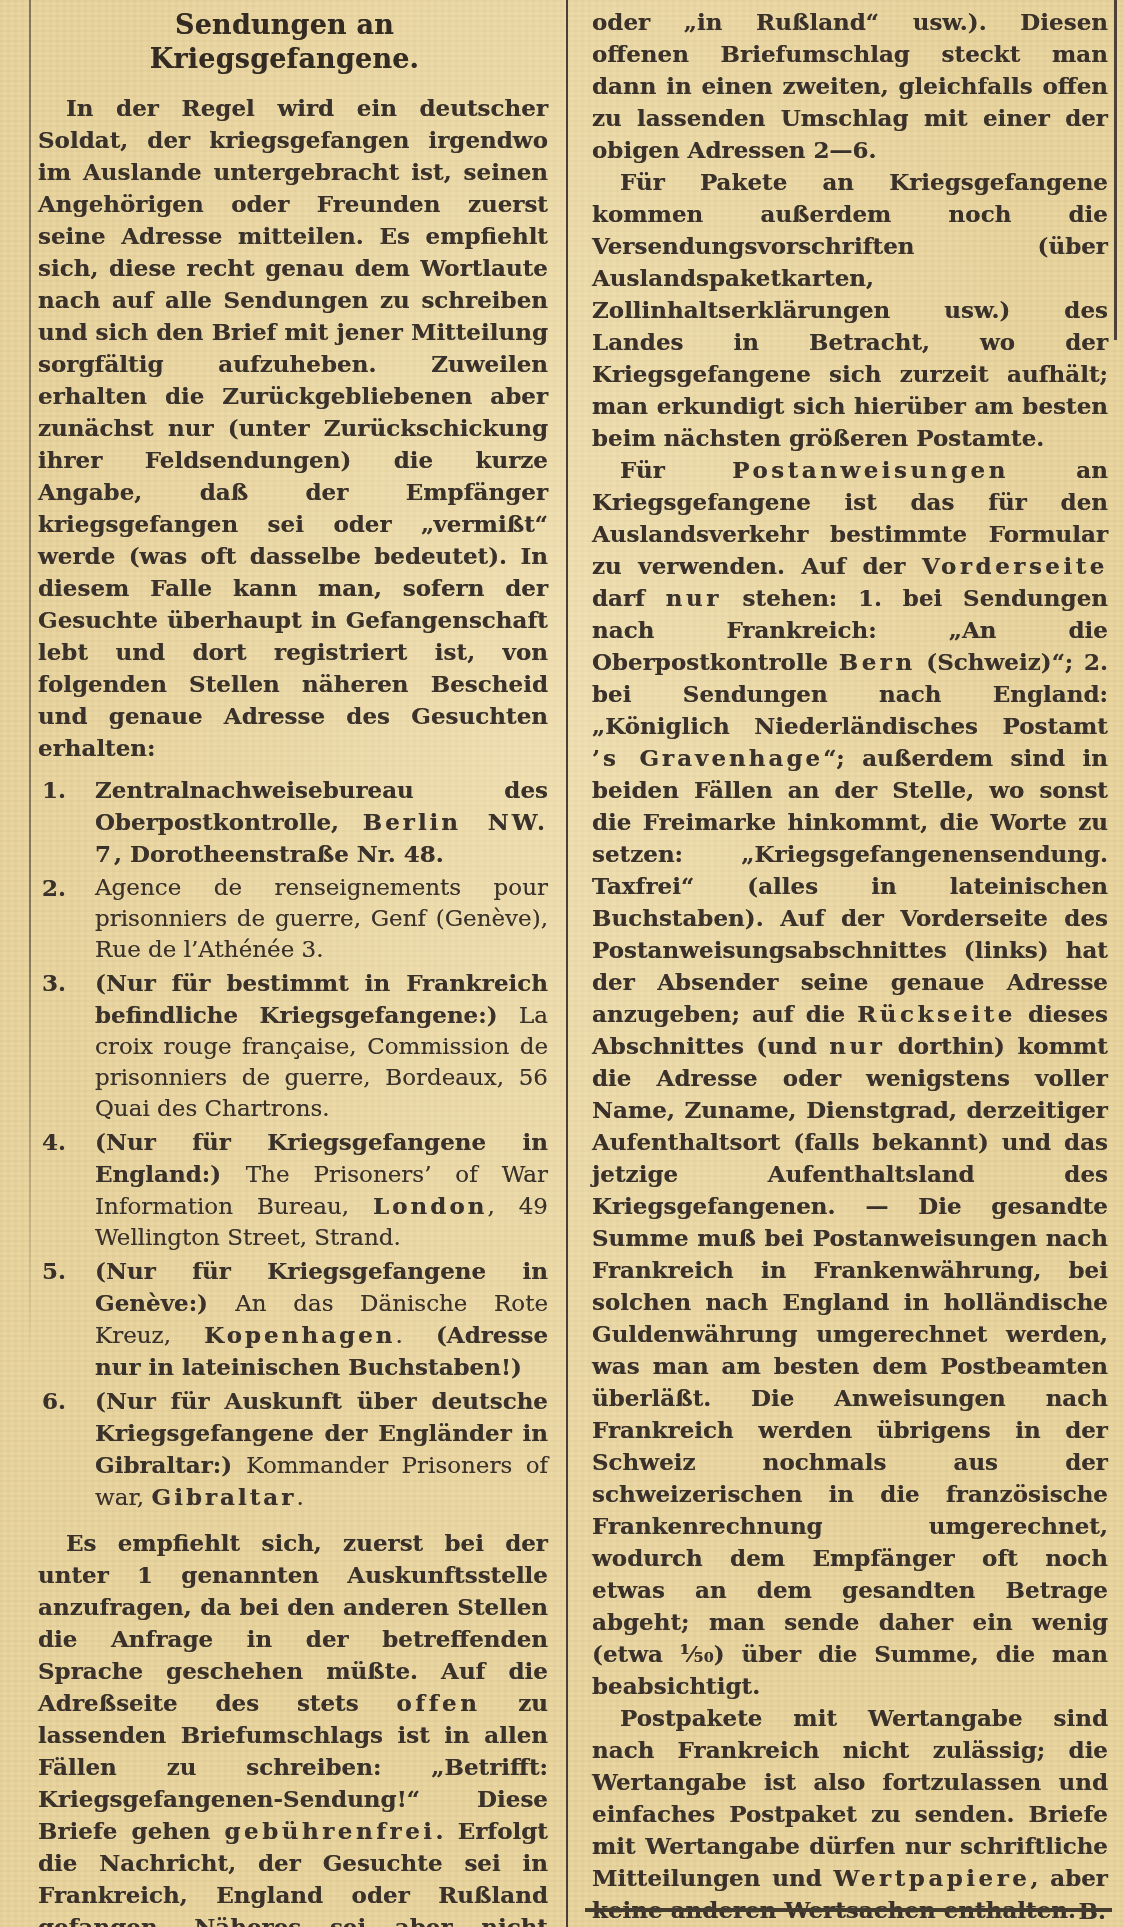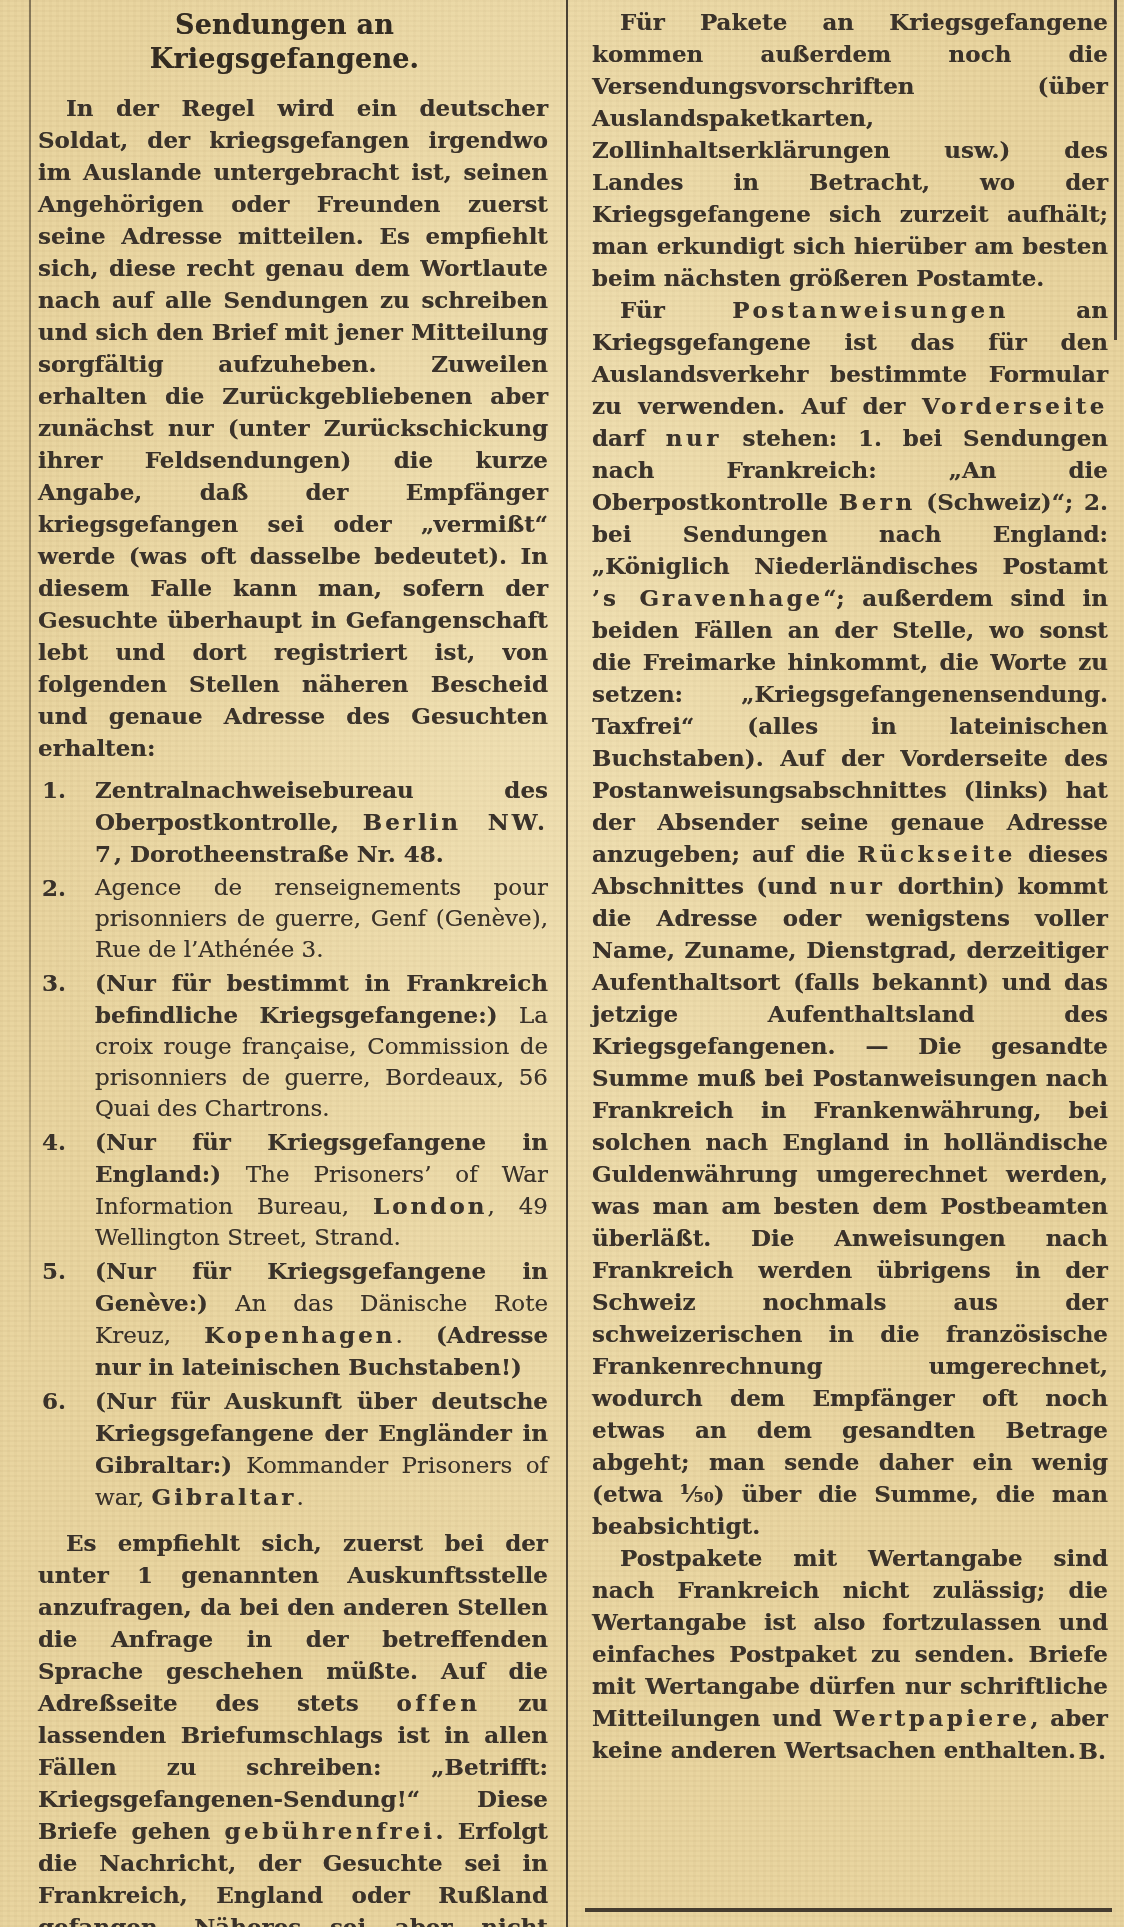--- a/index.html
+++ b/index.html
@@ -110,20 +110,21 @@
         <span class="addr-text"><span class="f">(Nur für Auskunft über deutsche Kriegsgefangene der Engländer in Gibraltar:) </span><span class="a">Kommander Prisoners of war, </span><span class="as">Gibraltar</span><span class="a">.</span></span>
       </li>
     </ol>
 
     <p class="para indent p-after-list"><span class="f">Es empfiehlt sich, zuerst bei der unter 1 genannten Auskunftsstelle anzufragen, da bei den anderen Stellen die Anfrage in der betreffenden Sprache geschehen müßte. Auf die Adreßseite des stets </span><span class="fs">offen</span><span class="f"> zu lassenden Briefumschlags ist in allen Fällen zu schreiben: „Betrifft: Kriegsgefangenen-Sendung!“ Diese Briefe gehen </span><span class="fs">gebührenfrei</span><span class="f">. Erfolgt die Nachricht, der Gesuchte sei in Frankreich, England oder Rußland gefangen, Näheres sei aber nicht bekannt, so sende man entweder eine Anfrage an die entsprechende von den zu 2—6 genannten Stellen oder aber sogleich einen Brief od. dgl. an den Kriegsgefangenen. Auf dem </span></p>
   </div>
 
   <div class="divider"></div>
 
   <div class="col col-right">
+    <p class="para"><span class="f">oder „in Rußland“ usw.). Diesen offenen Briefumschlag steckt man dann in einen zweiten, gleichfalls offen zu lassenden Umschlag mit einer der obigen Adressen 2—6.</span></p>
     <p class="para indent"><span class="f">Für Pakete an Kriegsgefangene kommen außerdem noch die Versendungsvorschriften (über Auslandspaketkarten, Zollinhaltserklärungen usw.) des Landes in Betracht, wo der Kriegsgefangene sich zurzeit aufhält; man erkundigt sich hierüber am besten beim nächsten größeren Postamte.</span></p>
     <p class="para indent"><span class="f">Für </span><span class="fs">Postanweisungen</span><span class="f"> an Kriegsgefangene ist das für den Auslandsverkehr bestimmte Formular zu verwenden. Auf der </span><span class="fs">Vorderseite</span><span class="f"> darf </span><span class="fs">nur</span><span class="f"> stehen: 1. bei Sendungen nach Frankreich: „An die Oberpostkontrolle </span><span class="fs">Bern</span><span class="f"> (Schweiz)“; 2. bei Sendungen nach England: „Königlich Niederländisches Postamt </span><span class="as">’s Gravenhage</span><span class="f">“; außerdem sind in beiden Fällen an der Stelle, wo sonst die Freimarke hinkommt, die Worte zu setzen: „Kriegsgefangenensendung. Taxfrei“ (alles in lateinischen Buchstaben). Auf der Vorderseite des Postanweisungsabschnittes (links) hat der Absender seine genaue Adresse anzugeben; auf die </span><span class="fs">Rückseite</span><span class="f"> dieses Abschnittes (und </span><span class="fs">nur</span><span class="f"> dorthin) kommt die Adresse oder wenigstens voller Name, Zuname, Dienstgrad, derzeitiger Aufenthaltsort (falls bekannt) und das jetzige Aufenthaltsland des Kriegsgefangenen. — Die gesandte Summe muß bei Postanweisungen nach Frankreich in Frankenwährung, bei solchen nach England in holländische Guldenwährung umgerechnet werden, was man am besten dem Postbeamten überläßt. Die Anweisungen nach Frankreich werden übrigens in der Schweiz nochmals aus der schweizerischen in die französische Frankenrechnung umgerechnet, wodurch dem Empfänger oft noch etwas an dem gesandten Betrage abgeht; man sende daher ein wenig (etwa ¹⁄₅₀) über die Summe, die man beabsichtigt.</span></p>
     <p class="para indent sig-holder">
       <span class="signature">B.</span>
     <span class="f">Postpakete mit Wertangabe sind nach Frankreich nicht zulässig; die Wertangabe ist also fortzulassen und einfaches Postpaket zu senden. Briefe mit Wertangabe dürfen nur schriftliche Mitteilungen und </span><span class="fs">Wertpapiere</span><span class="f">, aber keine anderen Wertsachen enthalten.</span></p>
 
   </div>
 
   <div class="edge-right"></div>
   <div class="bottom-rule"></div>

